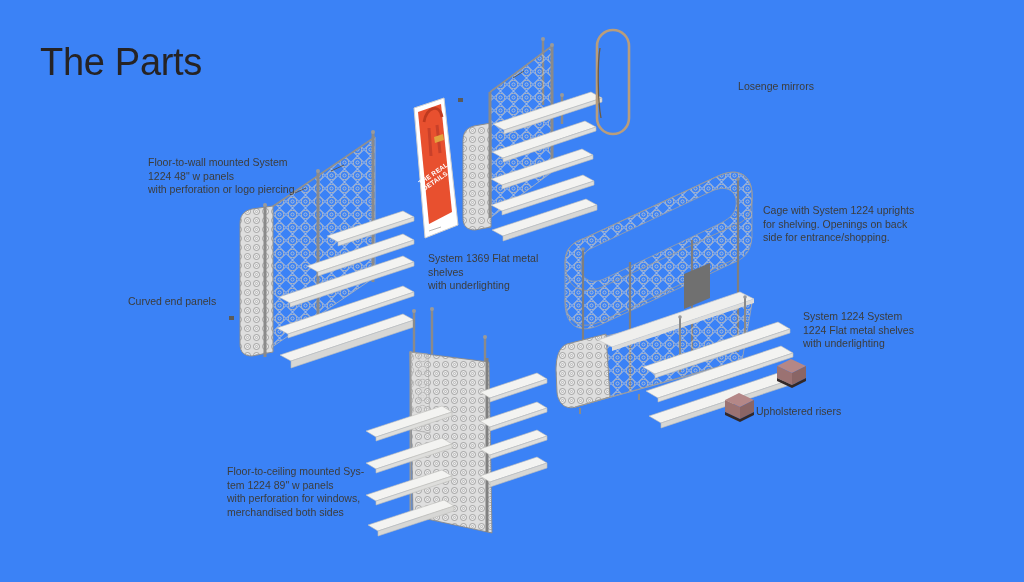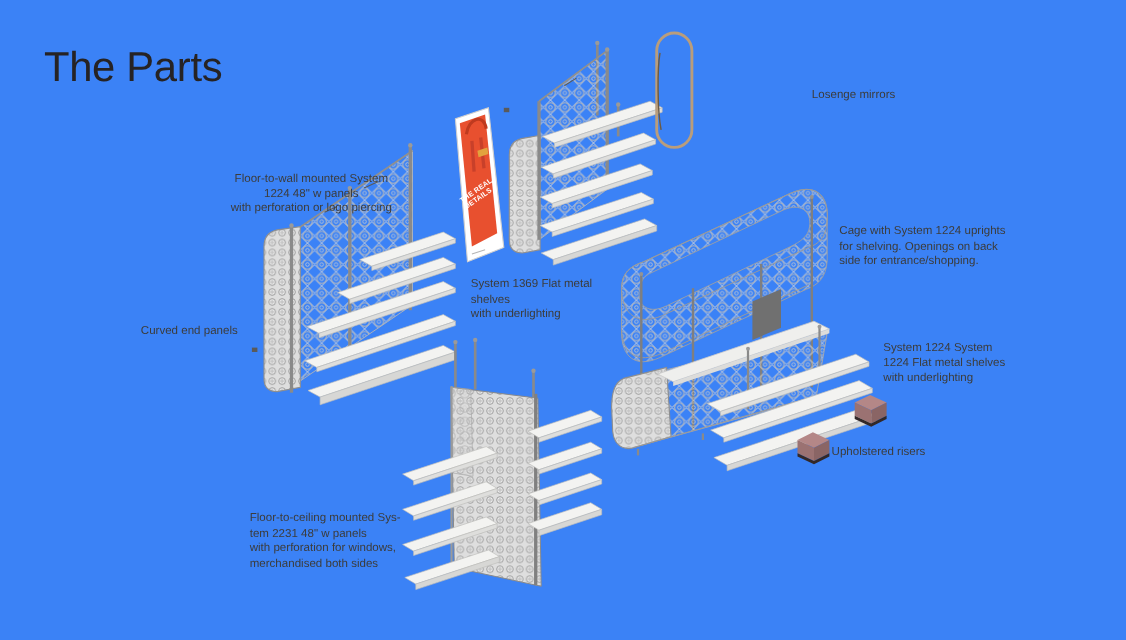--- a/index.html
+++ b/index.html
@@ -189,21 +189,21 @@
         <polygon points="490,455 547,436 537,430 480,449" fill="#f3f3f1"></polygon>
         <polygon points="490,455 547,436 547,440 490,459" fill="#dededc"></polygon>
         <polygon points="490,482 547,463 537,457 480,476" fill="#f3f3f1"></polygon>
         <polygon points="490,482 547,463 547,468 490,487" fill="#d7d7d5"></polygon>
       </g>
     </g>
   </svg>
 
   <h1 class="title">The Parts</h1>
 
-  <div class="label" style="left:148px;top:156px;text-align:center;">Floor-to-wall mounted System
+  <div class="label" style="left:148px;top:156px;">Floor-to-wall mounted System
 1224 48" w panels
 with perforation or logo piercing</div>
 
   <div class="label" style="left:128px;top:295px;">Curved end panels</div>
 
   <div class="label" style="left:428px;top:252px;">System 1369 Flat metal
 shelves
 with underlighting</div>
 
   <div class="label" style="left:641px;top:80px;text-align:center;">Losenge mirrors</div>
@@ -212,20 +212,20 @@
 for shelving. Openings on back
 side for entrance/shopping.</div>
 
   <div class="label" style="left:803px;top:310px;">System 1224 System
 1224 Flat metal shelves
 with underlighting</div>
 
   <div class="label" style="left:756px;top:405px;">Upholstered risers</div>
 
   <div class="label" style="left:227px;top:465px;">Floor-to-ceiling mounted Sys-
-tem 2231 48" w panels
+tem 1224 89" w panels
 with perforation for windows,
 merchandised both sides</div>
 
   <div class="poster-text">THE REAL
 DETAILS</div>
 
 </div>
 
 </body></html>

